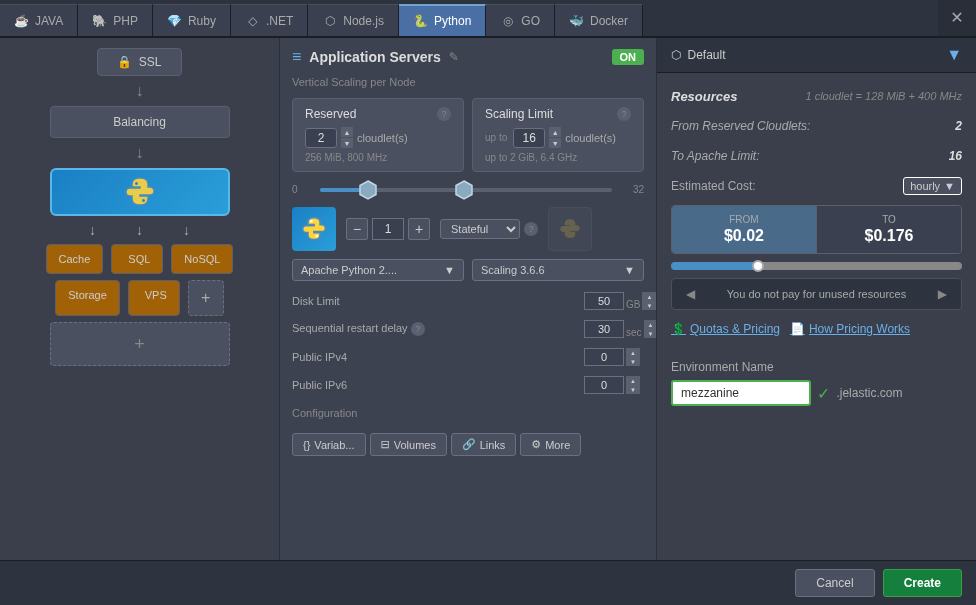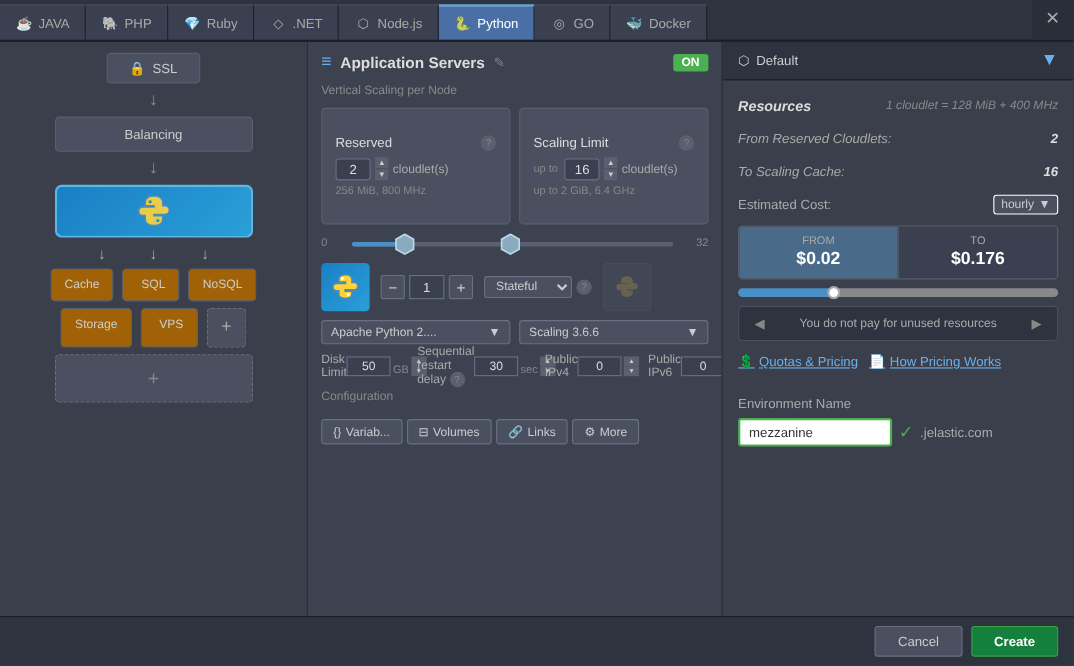--- a/index.html
+++ b/index.html
@@ -242,21 +242,21 @@
 
     .scaling-boxes {
       display: flex;
       gap: 8px;
     }
 
     .scaling-box {
       background: #4a5060;
       border: 1px solid #5a6070;
       border-radius: 4px;
-      padding: 24px 12px;
+      padding: 8px 12px;
       flex: 1;
       position: relative;
     }
 
     .scaling-box-title {
       font-size: 12px;
       color: #ddd;
       margin-bottom: 6px;
       display: flex;
       align-items: center;
@@ -446,21 +446,21 @@
       border-radius: 3px;
       cursor: pointer;
       display: flex;
       align-items: center;
       justify-content: space-between;
     }
 
     
     .settings-section {
       display: flex;
-      flex-direction: row;
+      flex-direction: column;
       gap: 4px;
     }
 
     .settings-row {
       display: flex;
       align-items: center;
       height: 24px;
     }
 
     .settings-label {
@@ -1054,21 +1054,21 @@
           <span class="resource-label" style="font-size:13px;font-weight:bold;color:#ddd;">Resources</span>
           <span class="resource-info">1 cloudlet = 128 MiB + 400 MHz</span>
         </div>
 
         <div class="resource-row">
           <span class="resource-label">From Reserved Cloudlets:</span>
           <span class="resource-value">2</span>
         </div>
 
         <div class="resource-row">
-          <span class="resource-label">To Scaling Cache:</span>
+          <span class="resource-label">To Apache Limit:</span>
           <span class="resource-value">16</span>
         </div>
 
         <div class="estimated-row">
           <span class="estimated-label">Estimated Cost:</span>
           <div class="hourly-select">
             <span>hourly</span>
             <span>▼</span>
           </div>
         </div>

